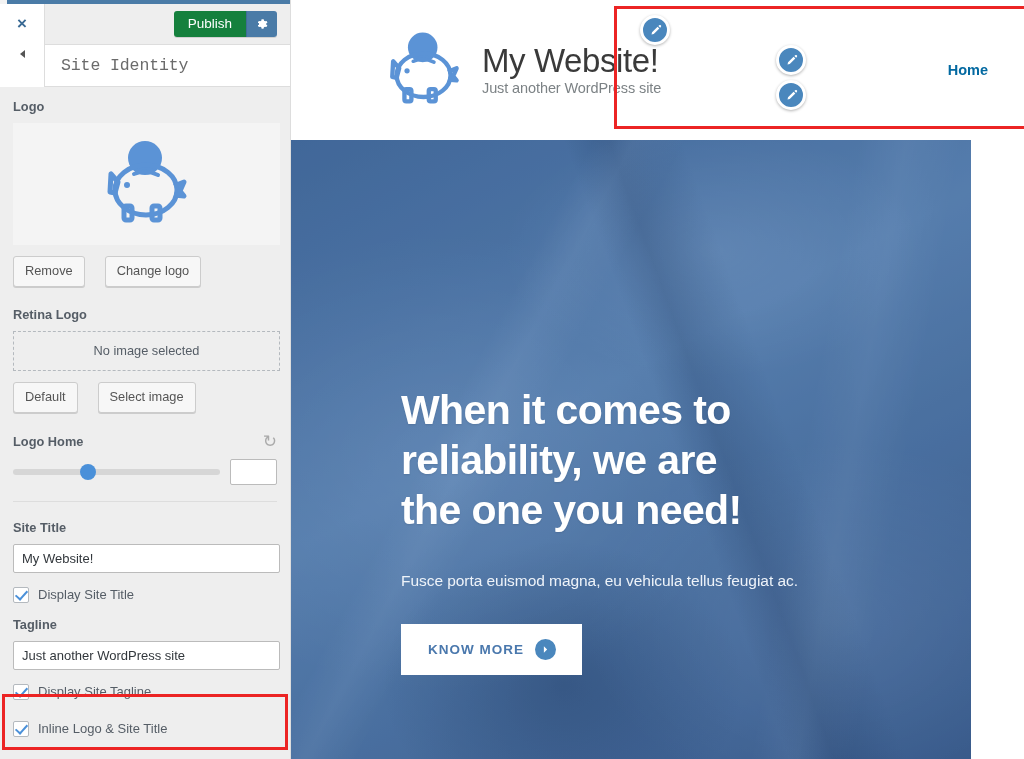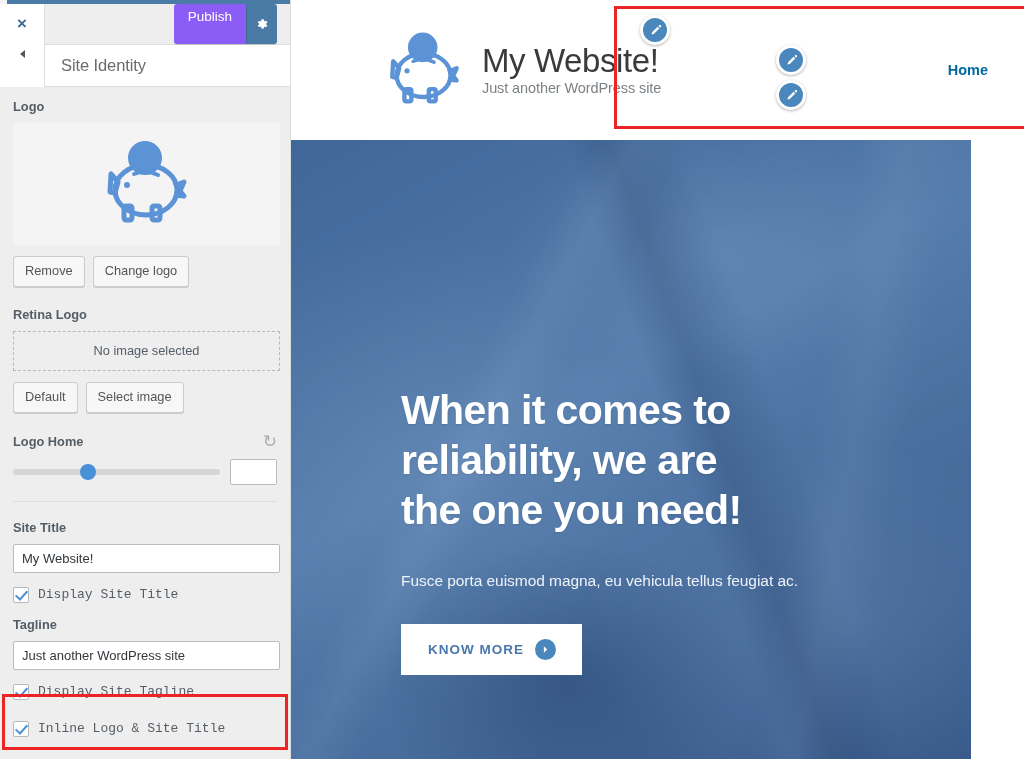--- a/index.html
+++ b/index.html
@@ -42,23 +42,23 @@
     color: #3a6a94; font-size: 17px; font-weight: bold;
     cursor: pointer;
   }
   #header-spacer { flex: 1; }
   #publish-group {
     display: flex; margin-right: 13px;
     border-radius: 3px; overflow: hidden;
     box-shadow: 0 1px 0 rgba(0,0,0,.12);
   }
   #publish-btn {
-    background: #8b5cf6;
+    background: #15803d;
     color: #fff; font-size: 13.5px;
-    padding: 5px 14px 20px 14px;
+    padding: 5px 14px 6px 14px;
     border: none; cursor: pointer;
     font-family: "Liberation Sans", sans-serif;
     border-right: 1px solid #3f6c96;
   }
   #gear-btn {
     background: #4a7ba7; border: none; cursor: pointer;
     width: 30px; display:flex; align-items:center; justify-content:center;
     color:#fff;
   }
 
@@ -78,42 +78,42 @@
   }
   #back-btn .caret {
     width: 0; height: 0;
     border-top: 4px solid transparent;
     border-bottom: 4px solid transparent;
     border-right: 5px solid #555;
     margin-top: -24px;
   }
   #panel-title {
     font-size: 16.5px; color: #6b6b6b; padding-left: 16px;
-    font-weight: 400; letter-spacing: -0.1px;
+    font-weight: 400; letter-spacing: -0.1px; font-family: Liberation Mono, monospace;
   }
 
   #panel-body {
     position: relative;
     height: 676px;
     background: #eeeeee;
     padding: 12px 13px 0 13px;
     overflow: hidden;
   }
 
   .sec-label {
     font-size: 12.8px; font-weight: bold; color: #555d66;
     margin-bottom: 9px; display: block;
   }
   .logo-preview {
     width: 267px; height: 122px;
     background: #f4f4f4;
     display:flex; align-items:center; justify-content:center;
     margin-bottom: 11px;
   }
-  .btn-row { display:flex; gap: 8px; margin-bottom: 20px; align-items: center; }
+  .btn-row { display:flex; gap: 20px; margin-bottom: 20px; align-items: center; }
   .wp-btn {
     background: #f7f7f7;
     border: 1px solid #ccc;
     border-radius: 3px;
     font-size: 12.8px; color: #555;
     padding: 5px 11px 6px 11px;
     cursor: pointer;
     font-family: "Liberation Sans", sans-serif;
     box-shadow: 0 1px 0 #ccc;
     line-height: 1.4;
@@ -170,21 +170,21 @@
     position: relative; cursor: pointer; flex-shrink: 0;
   }
   .chk.checked::after {
     content: "";
     position: absolute; left: 4px; top: 0px;
     width: 5px; height: 10px;
     border: solid #4a90d9;
     border-width: 0 2px 2px 0;
     transform: rotate(42deg);
   }
-  .chk-label { font-size: 13px; color: #555d66; font-family: Liberation Mono, monospace; }
+  .chk-label { font-size: 13px; color: #555d66; }
 
   #inline-highlight {
     position: absolute;
     left: 2px; top: 694px;
     width: 286px; height: 56px;
     border: 3px solid #ec2424;
     pointer-events: none;
   }
 
   

